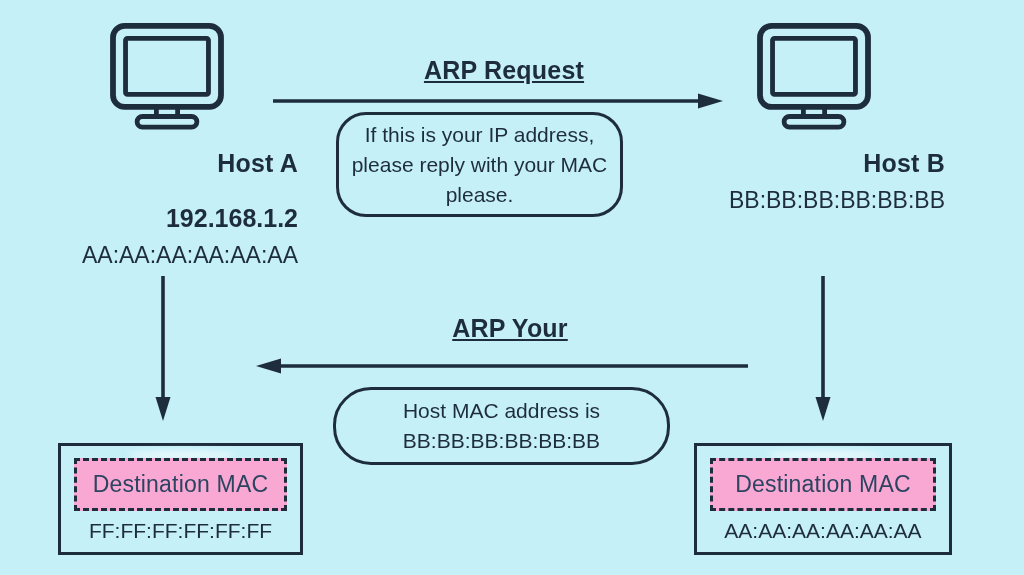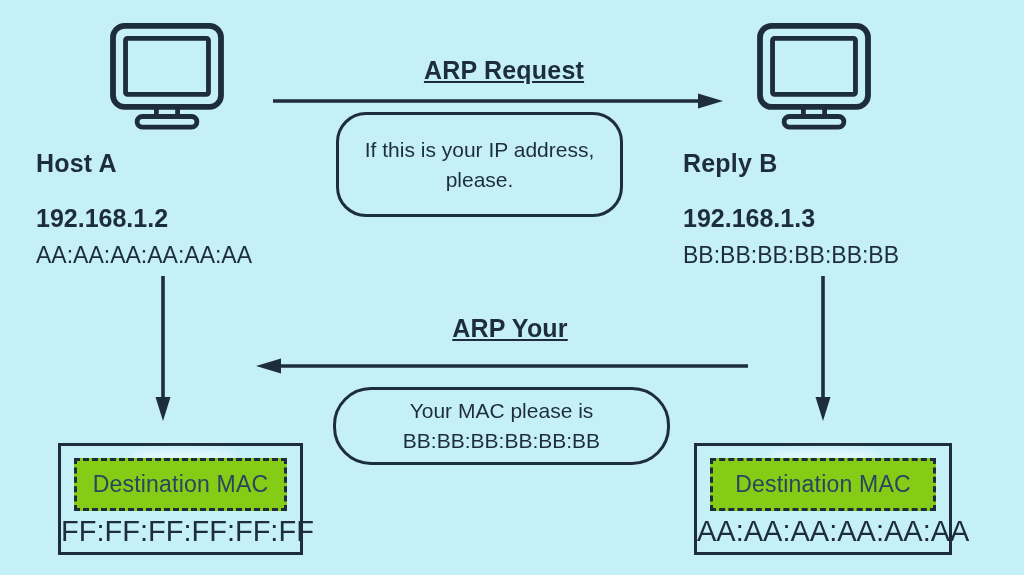--- a/index.html
+++ b/index.html
@@ -26,21 +26,21 @@
   .arrow-layer line {
     stroke: #1e2d3c;
     stroke-width: 3.6;
   }
   .arrow-layer polygon {
     fill: #1e2d3c;
   }
   .host {
     position: absolute;
     width: 262px;
-    text-align: left;
+    text-align: right;
   }
   .host-a { left: 36px; top: 22px; }
   .host-b { left: 683px; top: 22px; }
   .monitor {
     display: block;
     margin: 0 auto;
     width: 116px;
     height: 108px;
   }
   .monitor rect, .monitor line {
@@ -125,36 +125,36 @@
     filter: blur(3px);
   }
   .mac-field {
     position: absolute;
     left: 13px;
     right: 13px;
     top: 12px;
     height: 53px;
     box-sizing: border-box;
     border: 3px dashed #1e2d3c;
-    background: #84cc16;
+    background: #f9a8d4;
     display: flex;
     align-items: center;
     justify-content: center;
     font-size: 23px;
     font-weight: 500;
     color: #2b4460;
     letter-spacing: 0.2px;
   }
   .mac-value {
     position: absolute;
     left: 0;
     right: 0;
     top: 70px;
     text-align: center;
-    font-size: 29px;
+    font-size: 21px;
     line-height: 30px;
     color: #1e2d3c;
   }
 </style>
 </head>
 <body>
 
 <div class="canvas">
 
   <svg class="arrow-layer" viewBox="0 0 1024 575">
@@ -190,36 +190,36 @@
   </div>
 
   <div class="host host-b">
     <svg class="monitor" viewBox="0 0 120 112">
       <rect x="4" y="4" width="112" height="84" rx="12" stroke-width="6"></rect>
       <rect x="17" y="17" width="86" height="58" rx="2" stroke-width="5"></rect>
       <line x1="49" y1="88" x2="49" y2="99" stroke-width="5"></line>
       <line x1="71" y1="88" x2="71" y2="99" stroke-width="5"></line>
       <rect x="29" y="98" width="62" height="11" rx="5.5" stroke-width="5"></rect>
     </svg>
-    <div class="host-name">Reply B</div>
-    <div class="host-ip">192.168.1.3</div>
+    <div class="host-name">Host B</div>
     <div class="host-mac">BB:BB:BB:BB:BB:BB</div>
   </div>
 
   <div class="flow-label request-label">ARP Request</div>
 
   <div class="bubble bubble-request">
     <div>If this is your IP address,</div>
+    <div>please reply with your MAC</div>
     <div>please.</div>
   </div>
 
   <div class="flow-label reply-label">ARP Your</div>
 
   <div class="bubble bubble-reply">
-    <div>Your MAC please is</div>
+    <div>Host MAC address is</div>
     <div>BB:BB:BB:BB:BB:BB</div>
   </div>
 
   <div class="mac-box mac-box-a">
     <div class="glare"></div>
     <div class="mac-field">Destination MAC</div>
     <div class="mac-value">FF:FF:FF:FF:FF:FF</div>
   </div>
 
   <div class="mac-box mac-box-b">

